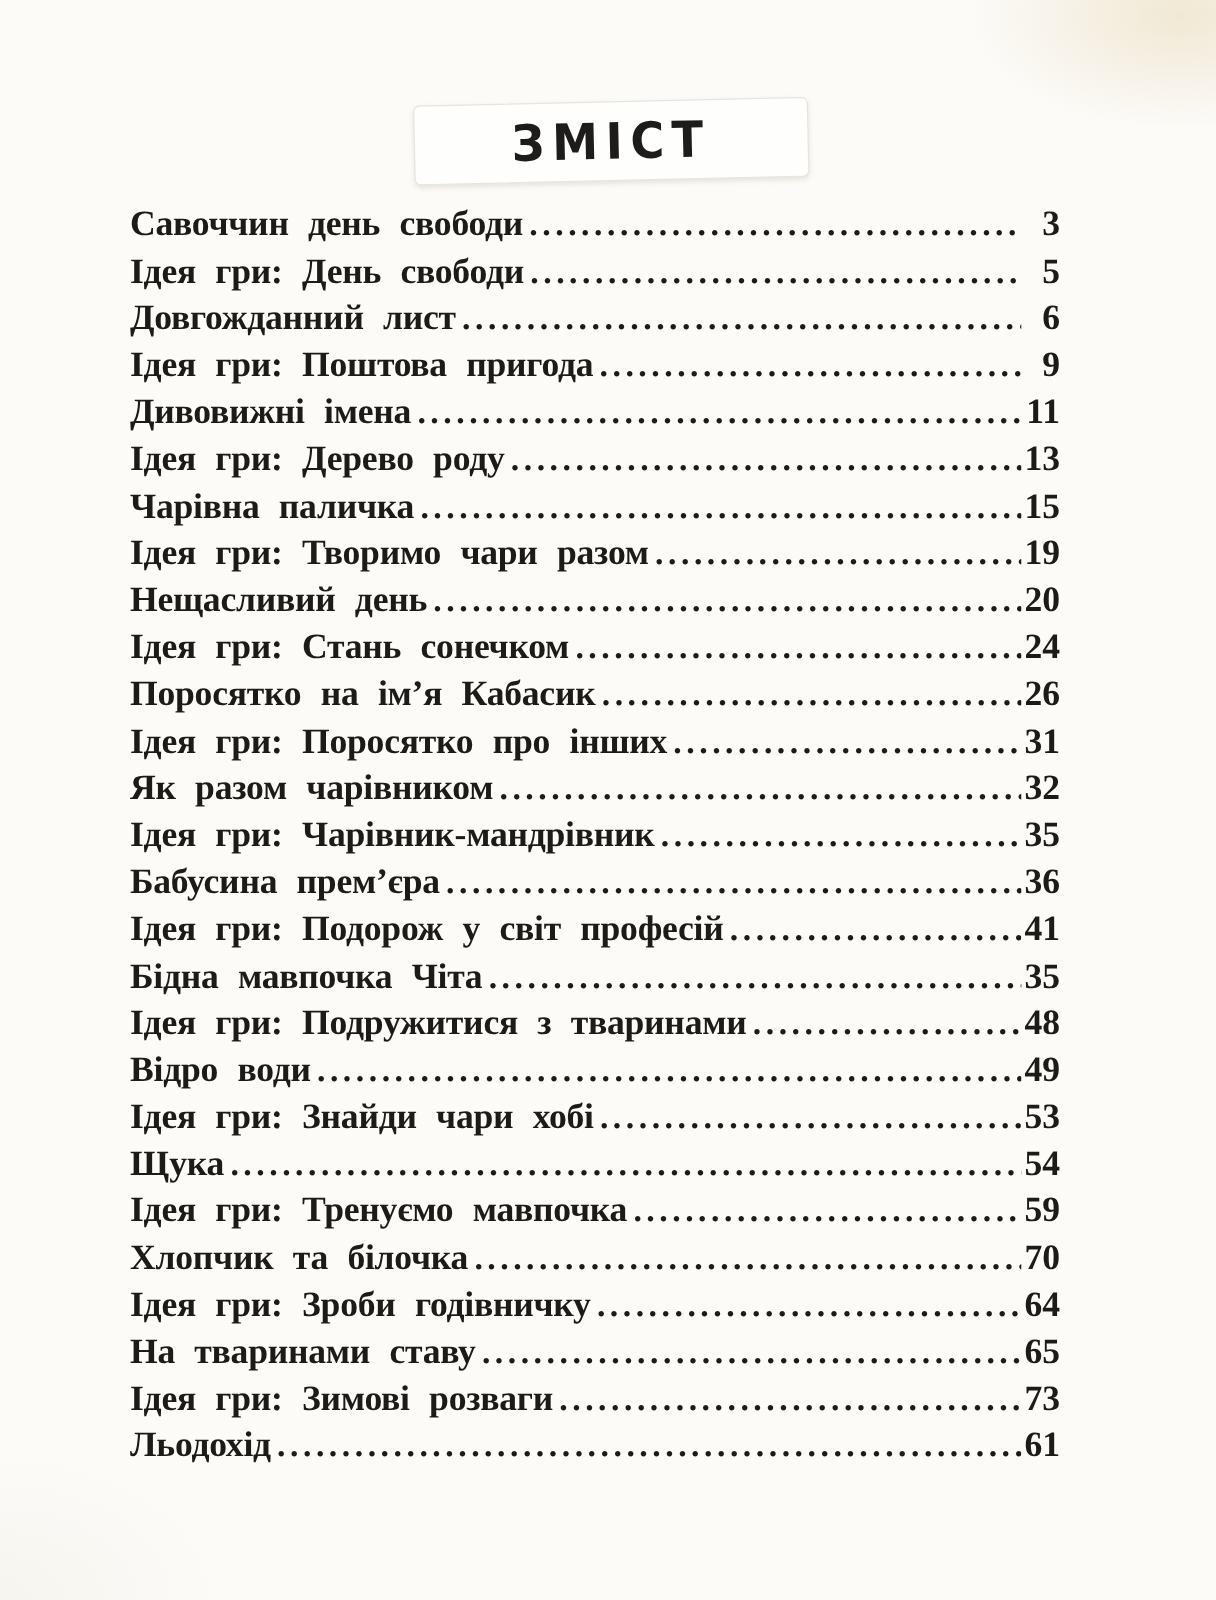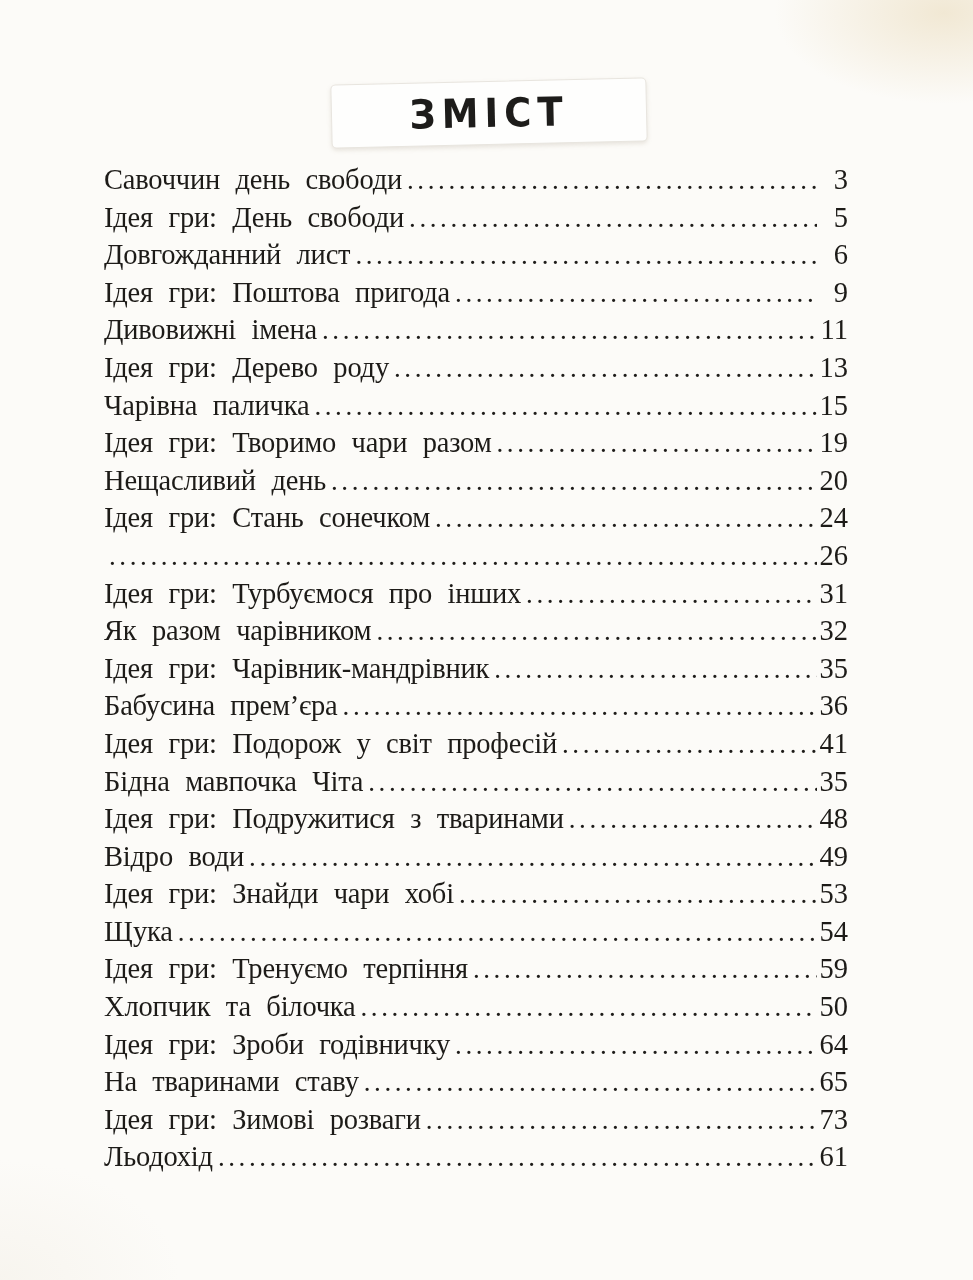--- a/index.html
+++ b/index.html
@@ -50,20 +50,21 @@
     top: 164px;
     width: 744px;
   }
   .toc-row {
     display: flex;
     align-items: baseline;
     height: 37.6px;
     font-size: 28.5px;
     color: #1d1b18;
     white-space: nowrap;
+    font-weight: bold;
   }
   .toc-row .t {
     flex: 0 0 auto;
     word-spacing: 0.30em;
     letter-spacing: -0.2px;
   }
   .toc-row .dots {
     flex: 1 1 auto;
     overflow: hidden;
     margin-left: 5px;
@@ -144,26 +145,27 @@
     <span class="pg">20</span>
   </div>
 
   <div class="toc-row">
     <span class="t">Ідея гри: Стань сонечком</span>
     <span class="dots"></span>
     <span class="pg">24</span>
   </div>
 
   <div class="toc-row">
+    <span class="t">Поросятко на ім’я Кабасик</span>
     <span class="dots"></span>
     <span class="pg">26</span>
   </div>
 
   <div class="toc-row">
-    <span class="t">Ідея гри: Турбуємося про інших</span>
+    <span class="t">Ідея гри: Поросятко про інших</span>
     <span class="dots"></span>
     <span class="pg">31</span>
   </div>
 
   <div class="toc-row">
     <span class="t">Як разом чарівником</span>
     <span class="dots"></span>
     <span class="pg">32</span>
   </div>
 
@@ -209,29 +211,29 @@
     <span class="pg">53</span>
   </div>
 
   <div class="toc-row">
     <span class="t">Щука</span>
     <span class="dots"></span>
     <span class="pg">54</span>
   </div>
 
   <div class="toc-row">
-    <span class="t">Ідея гри: Тренуємо терпіння</span>
+    <span class="t">Ідея гри: Тренуємо мавпочка</span>
     <span class="dots"></span>
     <span class="pg">59</span>
   </div>
 
   <div class="toc-row">
     <span class="t">Хлопчик та білочка</span>
     <span class="dots"></span>
-    <span class="pg">50</span>
+    <span class="pg">70</span>
   </div>
 
   <div class="toc-row">
     <span class="t">Ідея гри: Зроби годівничку</span>
     <span class="dots"></span>
     <span class="pg">64</span>
   </div>
 
   <div class="toc-row">
     <span class="t">На тваринами ставу</span>

